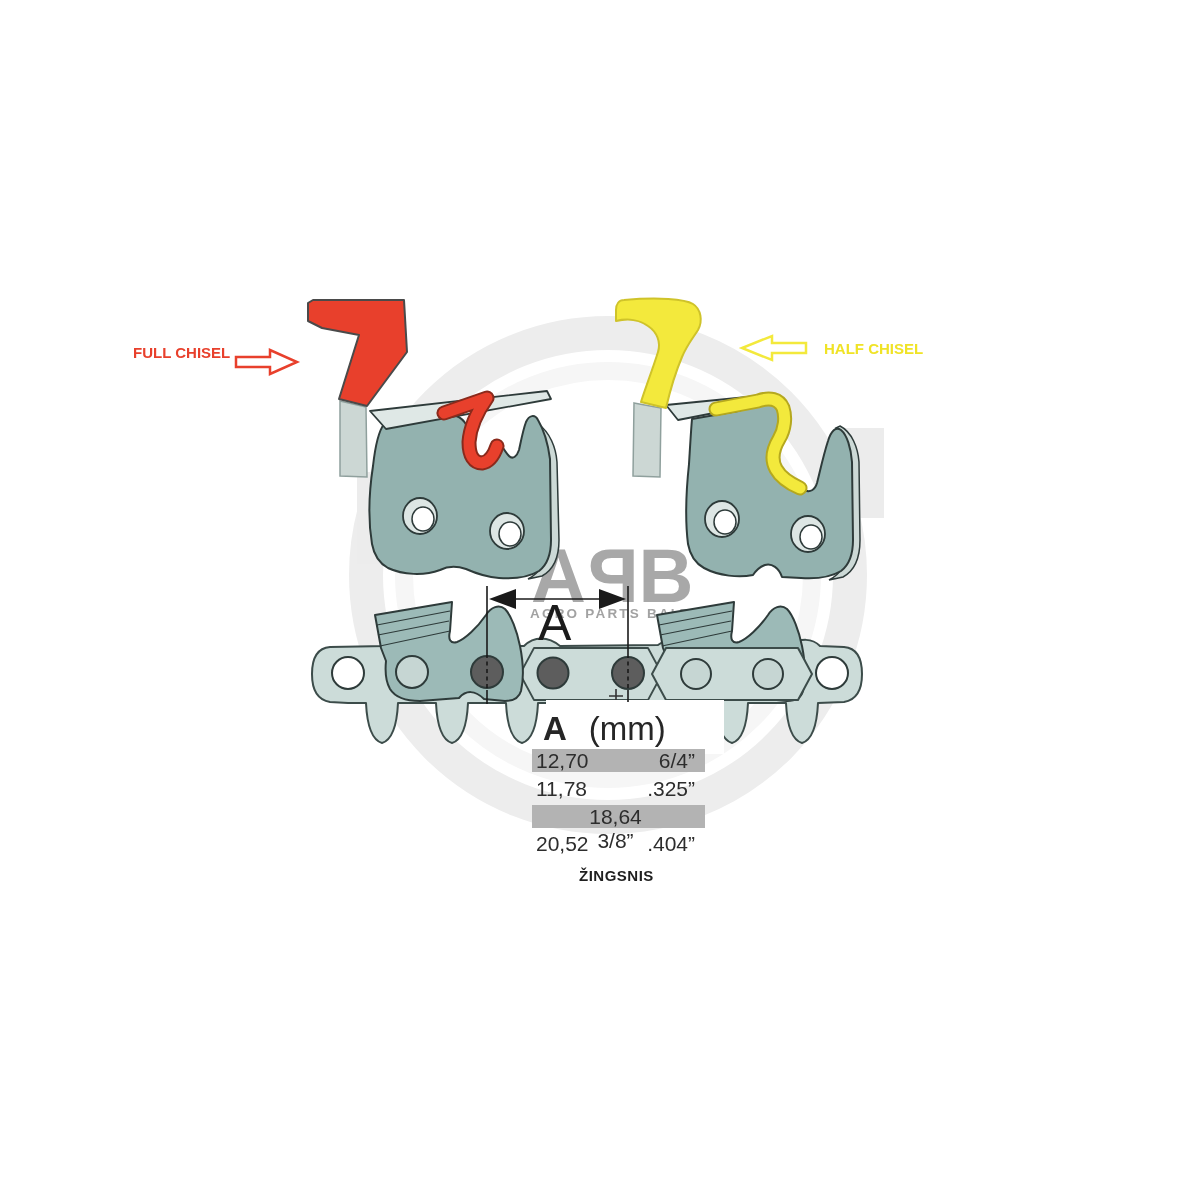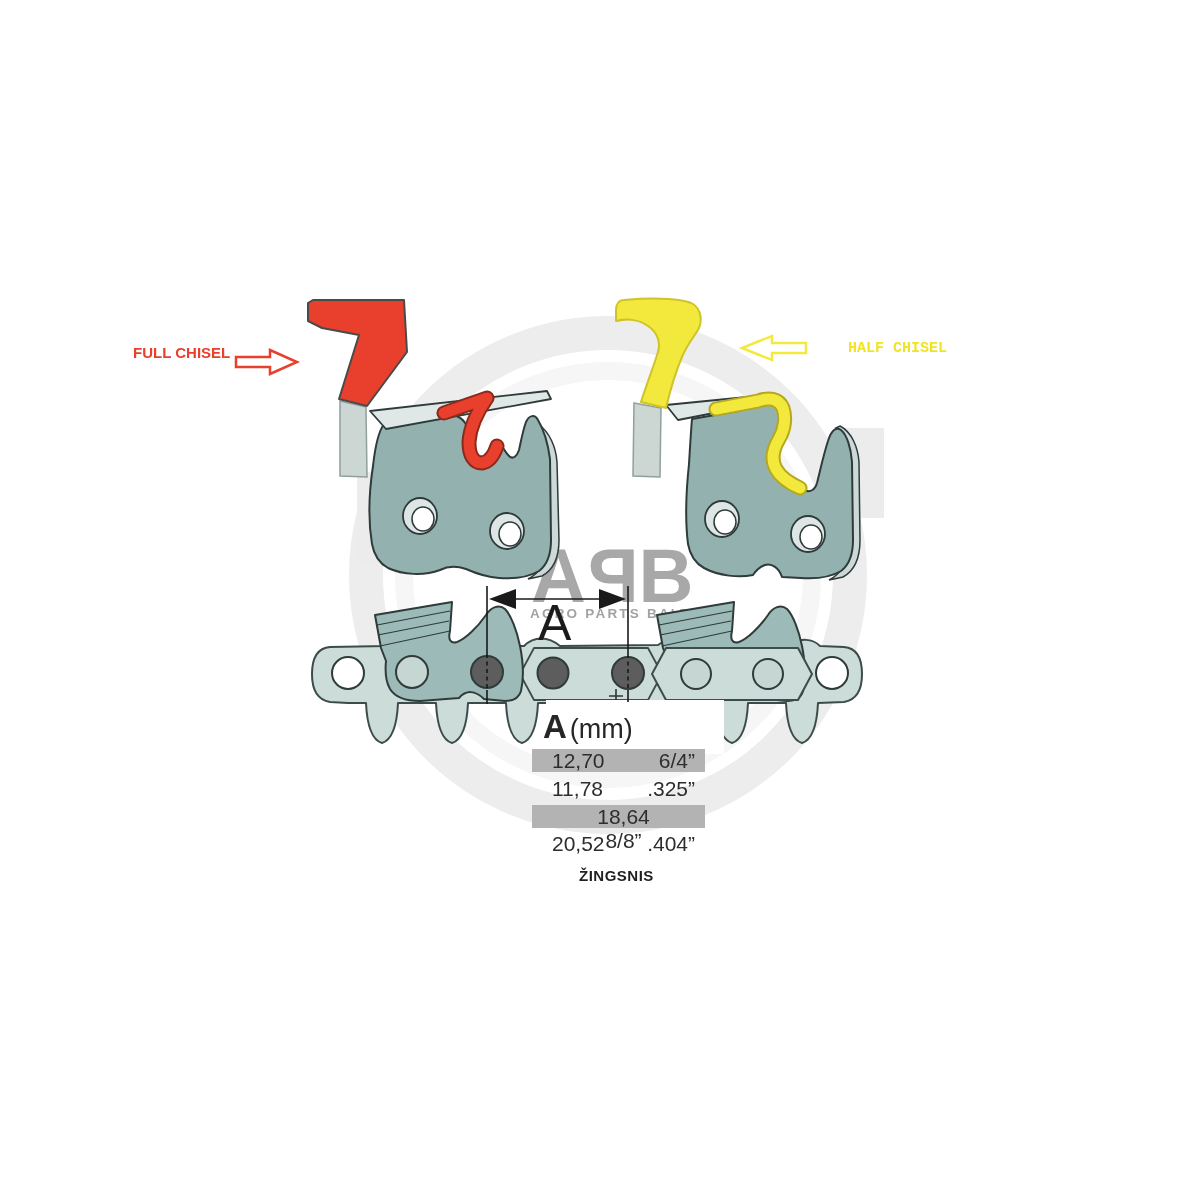--- a/index.html
+++ b/index.html
@@ -28,30 +28,30 @@
     letter-spacing:1px;user-select:none;
   }
   #watermark-letters .flip{display:inline-block;transform:scaleX(-1);}
   #watermark-subtitle{
     left:530px;top:606px;font-size:13.5px;font-weight:bold;letter-spacing:2.2px;
     color:#a2a2a2;white-space:nowrap;
   }
   
   .chisel-label{font-size:15px;font-weight:bold;white-space:nowrap;}
   #full-chisel-label{left:133px;top:344px;color:var(--red);}
-  #half-chisel-label{left:848px;top:340px;color:var(--yellow-text);font-family:Liberation Mono, monospace;}
+  #half-chisel-label{left:824px;top:340px;color:var(--yellow-text);}
   
   #dim-letter{left:538px;top:598px;font-size:50px;color:var(--ink);line-height:1;}
   
   #pitch-table-header{left:543px;top:710px;display:flex;align-items:baseline;color:#262626;}
   #pitch-table-header .sym{font-size:33px;font-weight:bold;line-height:1;}
-  #pitch-table-header .unit{font-size:27px;margin-left:3px;}
+  #pitch-table-header .unit{font-size:33px;margin-left:22px;}
   .pitch-row{
     left:532px;width:173px;height:23px;display:flex;align-items:center;
-    justify-content:space-between;padding:0 10px 0 20px;box-sizing:border-box;
+    justify-content:space-between;padding:0 10px 0 4px;box-sizing:border-box;
     font-size:21px;color:#2d2d2d;
   }
   .pitch-row.highlight{background:var(--row-highlight);}
   #pitch-row-0{top:749px;} #pitch-row-1{top:777px;}
   #pitch-row-2{top:805px;flex-direction:column;} #pitch-row-3{top:833px;align-items:flex-end;}
   #pitch-caption{left:579px;top:867px;font-size:15px;font-weight:bold;
     letter-spacing:.5px;color:#1f1f1f;}
   svg{position:absolute;left:0;top:0;}
 </style>
 </head>
@@ -200,20 +200,20 @@
 <div class="abs pitch-row highlight" id="pitch-row-0">
   <span>12,70</span>
   <span>6/4”</span>
 </div>
 <div class="abs pitch-row" id="pitch-row-1">
   <span>11,78</span>
   <span>.325”</span>
 </div>
 <div class="abs pitch-row highlight" id="pitch-row-2">
   <span>18,64</span>
-  <span>8/8”</span>
+  <span>3/8”</span>
 </div>
 <div class="abs pitch-row" id="pitch-row-3">
   <span>20,52</span>
   <span>.404”</span>
 </div>
 
 <div class="abs" id="pitch-caption">ŽINGSNIS</div>
 
 </body></html>

